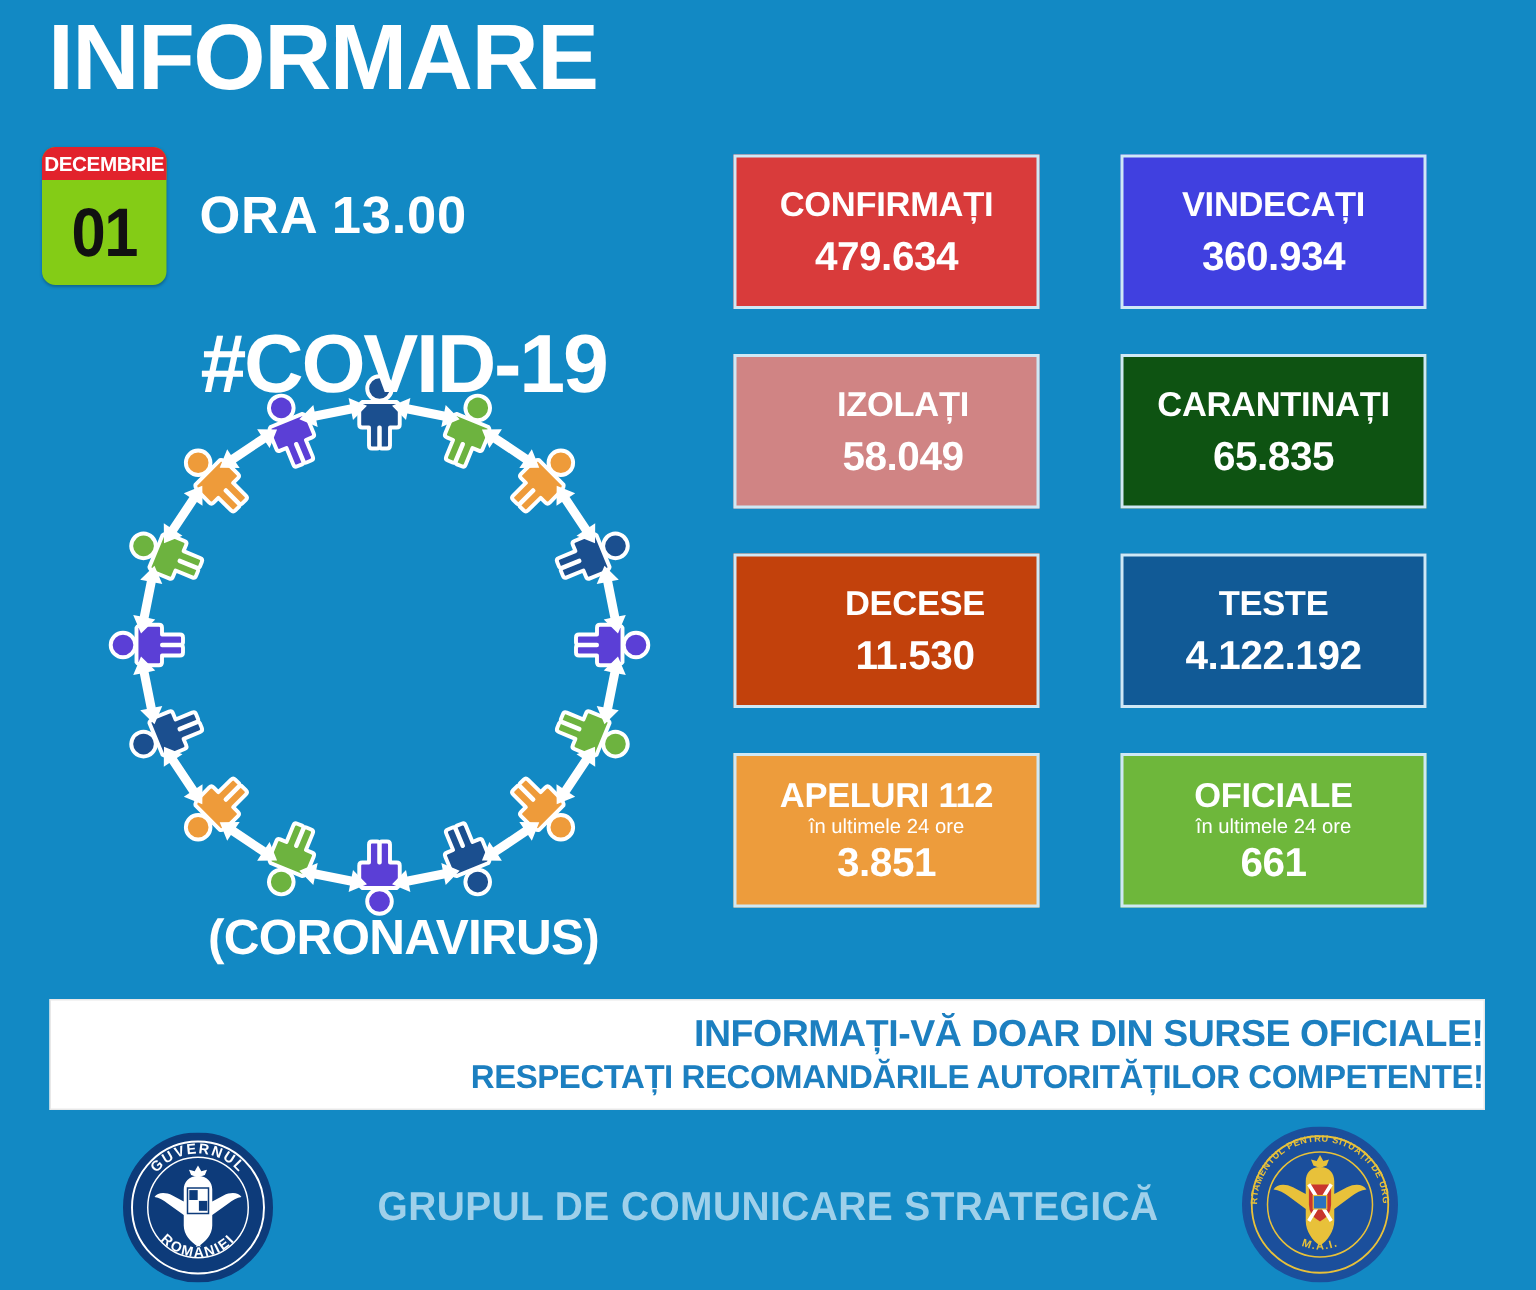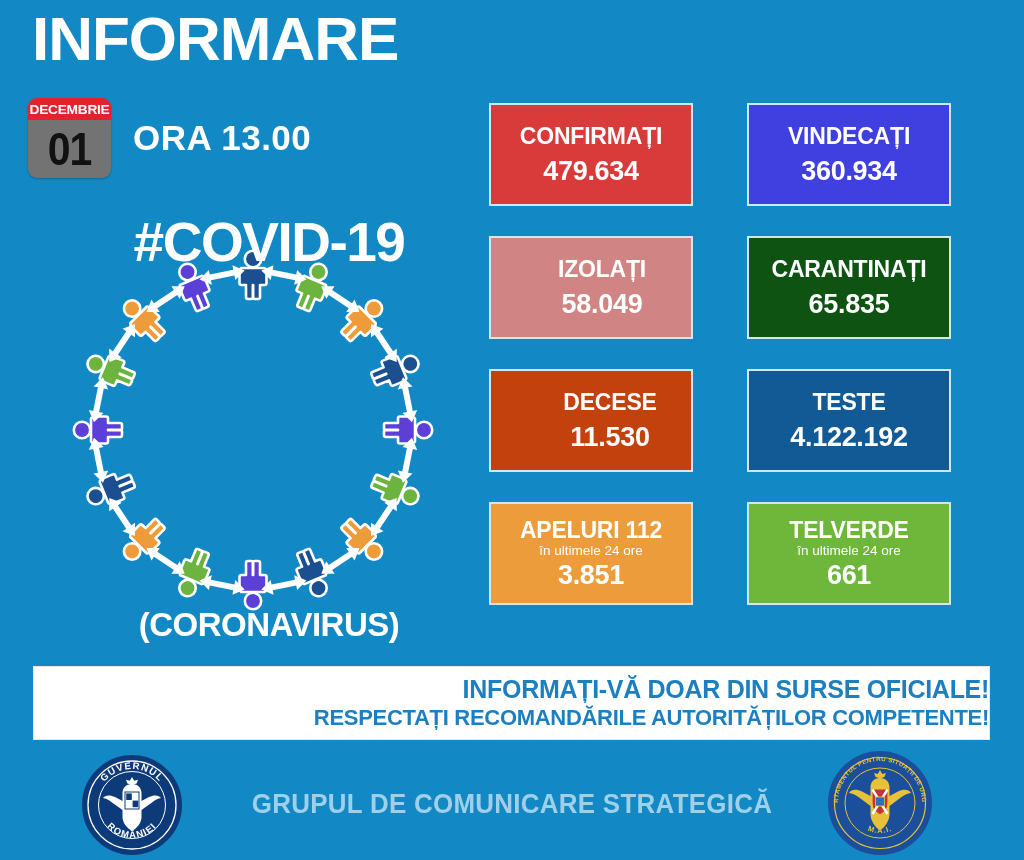--- a/index.html
+++ b/index.html
@@ -19,22 +19,22 @@
     font-size:62px; font-weight:bold; color:#ffffff;
     letter-spacing:-1px; line-height:1;
   }
 
   #date-row {
     position:absolute; left:28px; top:98px;
     display:flex; align-items:center; gap:22px;
   }
 
   .calendar-icon {
-    width:83px; height:80px;
-    background:#737373; border-radius:9px;
+    width:83px; height:92px;
+    background:#84cc16; border-radius:9px;
     display:flex; flex-direction:column;
     overflow:hidden;
     box-shadow:0 1px 2px rgba(0,0,0,.25);
   }
   .calendar-month {
     background:#e2222c; color:#ffffff;
     font-size:13.5px; font-weight:bold;
     text-align:center; padding:4px 0 3px;
     letter-spacing:-.3px;
     font-family:"Liberation Sans", sans-serif;
@@ -311,21 +311,21 @@
     <div class="stat-value">4.122.192</div>
   </div>
 
   <div class="stat-card with-sub" style="background: rgb(237, 156, 60);">
     <div class="stat-label">APELURI 112</div>
     <div class="stat-sub">în ultimele 24 ore</div>
     <div class="stat-value">3.851</div>
   </div>
 
   <div class="stat-card with-sub" style="background: rgb(110, 183, 59);">
-    <div class="stat-label">TELVERDE</div>
+    <div class="stat-label">OFICIALE</div>
     <div class="stat-sub">în ultimele 24 ore</div>
     <div class="stat-value">661</div>
   </div>
 
 </div>
 
 <div id="notice-banner" style="background: rgb(255, 255, 255); color: rgb(28, 127, 192);">
   <div id="notice-line-1">INFORMAȚI-VĂ DOAR DIN SURSE OFICIALE!</div>
   <div id="notice-line-2">RESPECTAȚI RECOMANDĂRILE AUTORITĂȚILOR COMPETENTE!</div>
 </div>

